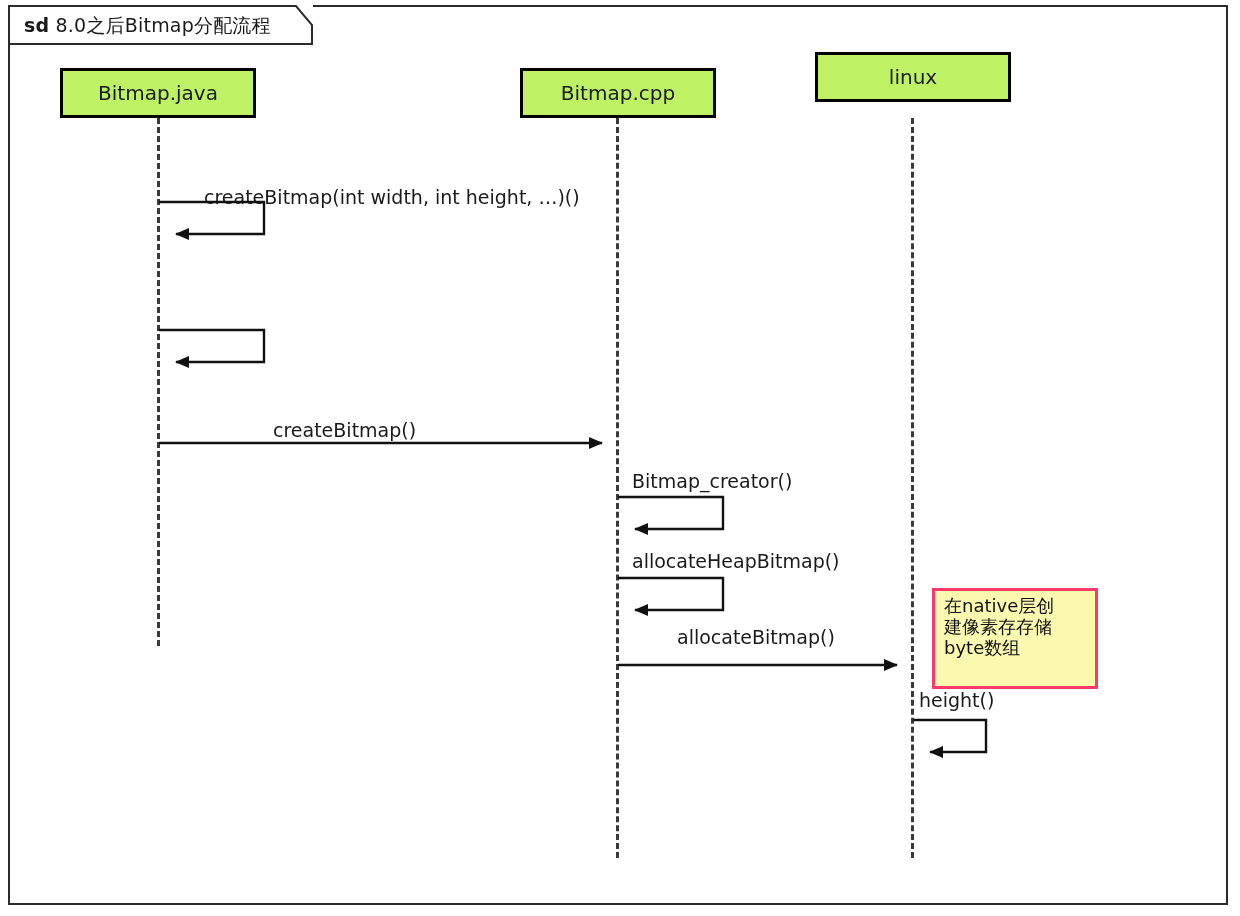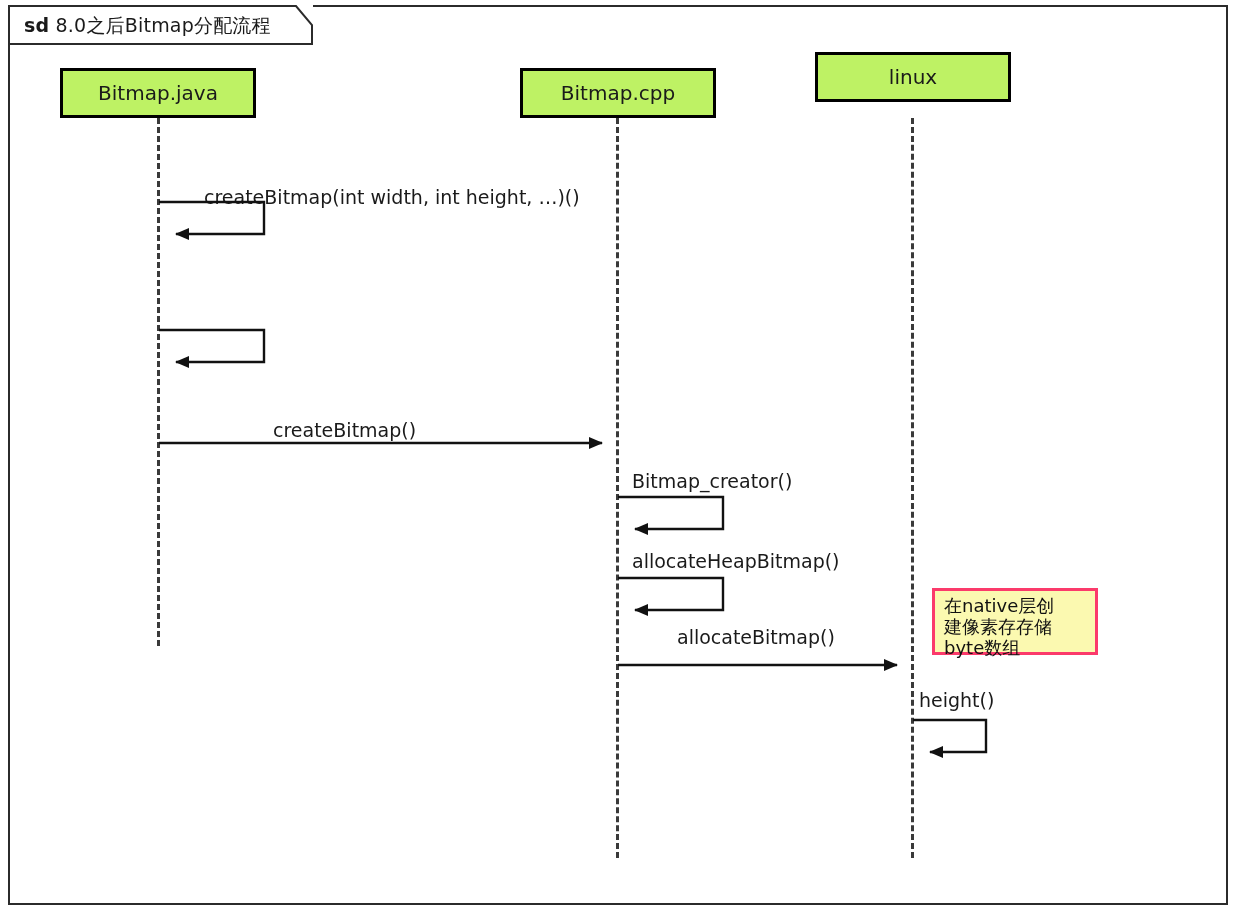--- a/index.html
+++ b/index.html
@@ -194,17 +194,17 @@
 
     <g>
       <path d="M618,665 L897,665" fill="none" stroke="#111111" stroke-width="2.4" marker-end="url(#solidhead-r)"></path>
     </g>
 
     <g>
       <path d="M913,720 L986,720 L986,752 L930,752" fill="none" stroke="#111111" stroke-width="2.4" marker-end="url(#solidhead-l)"></path>
     </g>
   </svg>
 
-  <div class="note-box" style="left:932px; top:588px; width:166px; height:67px;">在native层创
+  <div class="note-box" style="left:932px; top:588px; width:166px; height:101px;">在native层创
 建像素存存储
 byte数组</div>
 
 </div>
 
 </body></html>

